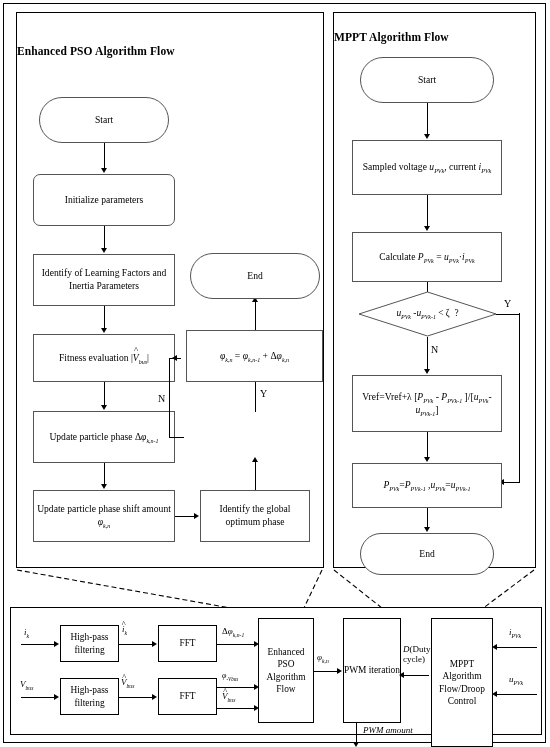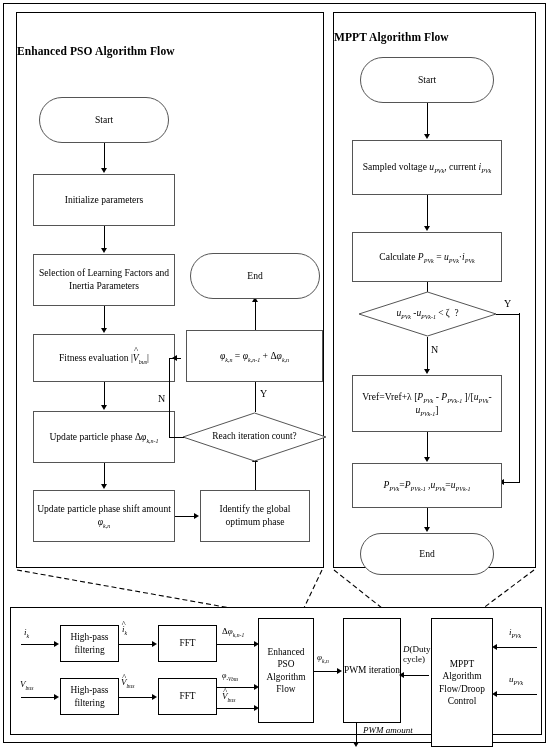--- a/index.html
+++ b/index.html
@@ -178,28 +178,28 @@
 
     <div class="panel-title" id="title-pso">Enhanced PSO Algorithm Flow</div>
 
     <div class="node terminal" style="left:22px; top:84px; width:130px; height:46px;">
       <span>Start</span>
     </div>
 
     <div class="conn v-line" style="left:86.5px; top:130px; height:28px;"></div>
     <div class="arrow arrow-down" style="left:83.5px; top:155px;"></div>
 
-    <div class="node" style="left:16px; top:161px; width:142px; height:52px;">
+    <div class="node" style="left:16px; top:161px; width:142px; height:52px;border-radius:7px;">
       <span>Initialize parameters</span>
     </div>
     <div class="conn v-line" style="left:86.5px; top:213px; height:25px;"></div>
     <div class="arrow arrow-down" style="left:83.5px; top:235px;"></div>
 
     <div class="node" style="left:16px; top:241px; width:142px; height:52px;">
-      <span>Selection of Learning Factors and Inertia Parameters</span>
+      <span>Identify of Learning Factors and Inertia Parameters</span>
     </div>
     <div class="conn v-line" style="left:86.5px; top:293px; height:25px;"></div>
     <div class="arrow arrow-down" style="left:83.5px; top:315px;"></div>
 
     <div class="node" style="left:16px; top:321px; width:142px; height:48px;">
       <span><span>Fitness evaluation </span>|<span class="hat mi"><span class="hatmark">^</span>V</span><sub class="mi">bus</sub>|</span>
     </div>
     <div class="conn v-line" style="left:86.5px; top:369px; height:26px;"></div>
     <div class="arrow arrow-down" style="left:83.5px; top:392px;"></div>
 
@@ -216,26 +216,20 @@
     <div class="conn h-line" style="left:158px; top:502.5px; width:22px;"></div>
     <div class="arrow arrow-right" style="left:177px; top:499.5px;"></div>
 
     <div class="node" style="left:183px; top:477px; width:110px; height:52px;">
       <span>Identify the global optimum phase</span>
     </div>
 
     <div class="conn v-line" style="left:237.5px; top:449px; height:28px;"></div>
     <div class="arrow arrow-up" style="left:234.5px; top:444px;"></div>
 
-    <div class="diamond-wrap" style="left:165px; top:399px; width:145px; height:50px;">
-      <svg width="145" height="50" viewBox="0 0 145 50">
-        <polygon points="72.5,1 144,25 72.5,49 1,25" fill="#ffffff" stroke="#555555" stroke-width="1"></polygon>
-      </svg>
-      <div class="diamond-label">Reach iteration count?</div>
-    </div>
 
     <div class="conn v-line" style="left:237.5px; top:369px; height:30px;"></div>
     <div class="arrow arrow-up" style="left:234.5px; top:364px;"></div>
     <div class="edge-label" style="left:243px; top:376px;">Y</div>
 
     <div class="conn h-line" style="left:152px; top:424px; width:15px;"></div>
     <div class="conn v-line" style="left:152px; top:345px; height:80px;"></div>
     <div class="conn h-line" style="left:161px; top:344.5px; width:1px;"></div>
     <div class="conn h-line" style="left:152px; top:344.5px; width:12px;"></div>
     <div class="arrow arrow-left" style="left:155px; top:341.5px;"></div>

